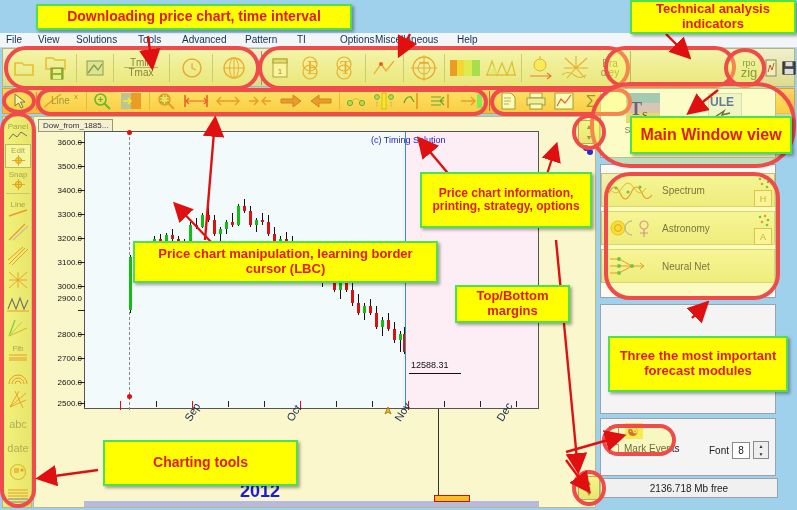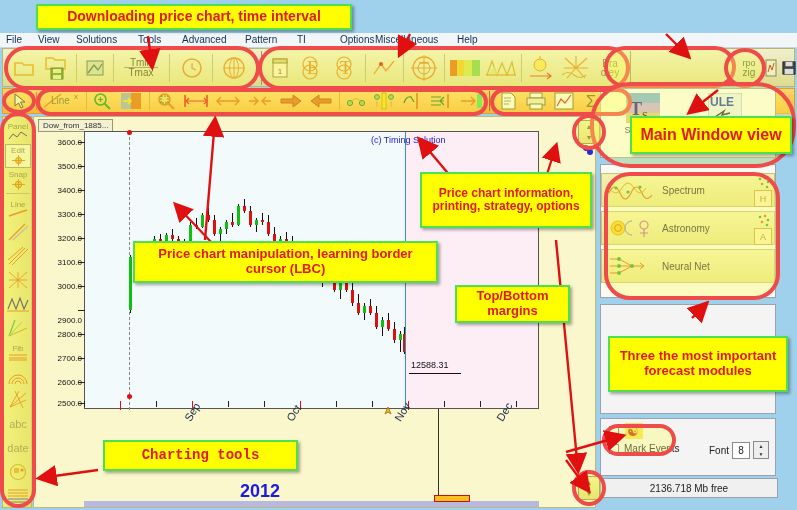--- a/index.html
+++ b/index.html
@@ -226,21 +226,21 @@
     </div>
     <div class="tbtn" style="left:590px;top:3px;width:34px;height:31px;flex-direction:column;">
       <span class="tlabel" style="font-size:10px;color:#6a6a30;">Bra</span>
       <span class="tlabel" style="font-size:10px;color:#6a6a30;">dley</span>
     </div>
 
     <div class="sep" style="left:627px;top:2px;height:34px;background:#9a9a60;"></div>
 
     <div class="tbtn" style="left:733px;top:3px;width:26px;height:31px;flex-direction:column;">
       <span class="tlabel" style="font-size:9px;color:#4a6a20;">rpo</span>
-      <span class="tlabel" style="font-size:10px;color:#4a6a20;text-align:right;">zig</span>
+      <span class="tlabel" style="font-size:13px;color:#4a6a20;text-align:right;">zig</span>
     </div>
     <div class="tbtn" style="left:760px;top:3px;width:16px;height:31px;">
       <svg width="12" height="18" viewBox="0 0 12 18">
         <rect x="1" y="1" width="10" height="16" fill="#f0efc0" stroke="#8a8a50"></rect>
         <path d="M3 13 L5 6 L7 11 L9 4" fill="none" stroke="#c85a12"></path>
       </svg>
     </div>
     <div class="tbtn" style="left:778px;top:3px;width:16px;height:31px;">
       <svg width="16" height="16" viewBox="0 0 16 16">
         <rect x="1" y="1" width="14" height="14" fill="#444" stroke="#222"></rect>
@@ -495,21 +495,21 @@
           <div class="ytick" style="top:58px;">3400.0</div>
         <div class="ytickmark" style="top:82px;"></div>
           <div class="ytick" style="top:82px;">3300.0</div>
         <div class="ytickmark" style="top:106px;"></div>
           <div class="ytick" style="top:106px;">3200.0</div>
         <div class="ytickmark" style="top:130px;"></div>
           <div class="ytick" style="top:130px;">3100.0</div>
         <div class="ytickmark" style="top:154px;"></div>
           <div class="ytick" style="top:154px;">3000.0</div>
         <div class="ytickmark" style="top:178px;"></div>
-          <div class="ytick" style="top:188px;">2900.0</div>
+          <div class="ytick" style="top:166px;">2900.0</div>
         <div class="ytickmark" style="top:202px;"></div>
           <div class="ytick" style="top:202px;">2800.0</div>
         <div class="ytickmark" style="top:226px;"></div>
           <div class="ytick" style="top:226px;">2700.0</div>
         <div class="ytickmark" style="top:250px;"></div>
           <div class="ytick" style="top:250px;">2600.0</div>
         <div class="ytickmark" style="top:271px;"></div>
           <div class="ytick" style="top:271px;">2500.0</div>
       </div>
 
@@ -909,32 +909,35 @@
       <path d="M692 318 L706 304"></path>
       <path d="M98 470 L40 478"></path>
       <path d="M566 460 L588 490"></path>
       <path d="M566 452 L622 436"></path>
     </g>
   </svg>
 
   <div class="cal" style="left:36px;top:4px;width:316px;height:26px;font-size:14px;">
     <span>Downloading price chart, time interval</span>
   </div>
+  <div class="cal" style="left:630px;top:0px;width:166px;height:34px;font-size:13px;">
+    <span>Technical analysis indicators</span>
+  </div>
   <div class="cal" style="left:630px;top:116px;width:162px;height:38px;font-size:16px;">
     <span>Main Window view</span>
   </div>
   <div class="cal" style="left:133px;top:241px;width:305px;height:42px;font-size:13px;">
     <span>Price chart manipulation, learning border cursor (LBC)</span>
   </div>
   <div class="cal" style="left:420px;top:172px;width:172px;height:56px;font-size:12px;">
     <span>Price chart information, printing, strategy, options</span>
   </div>
   <div class="cal" style="left:455px;top:285px;width:115px;height:38px;font-size:13px;">
     <span>Top/Bottom margins</span>
   </div>
   <div class="cal" style="left:608px;top:336px;width:180px;height:56px;font-size:13px;">
     <span>Three the most important forecast modules</span>
   </div>
-  <div class="cal" style="left:103px;top:440px;width:195px;height:31px;font-size:14px;font-family:Liberation Mono, monospace;">
+  <div class="cal" style="left:103px;top:440px;width:195px;height:46px;font-size:14px;">
     <span>Charting tools</span>
   </div>
 
 </div>
 
 </body></html>

